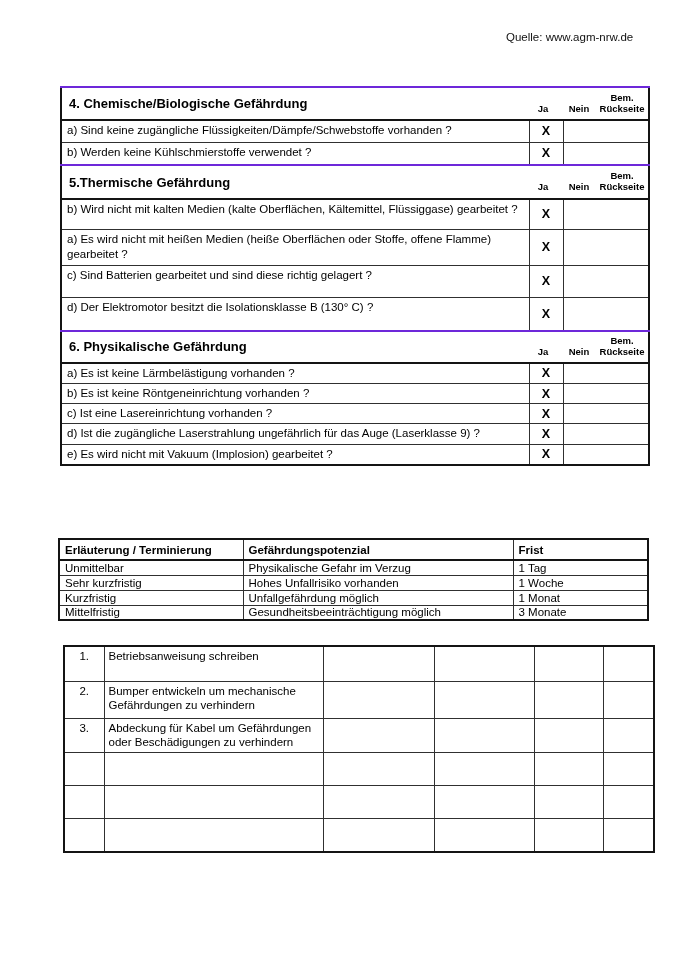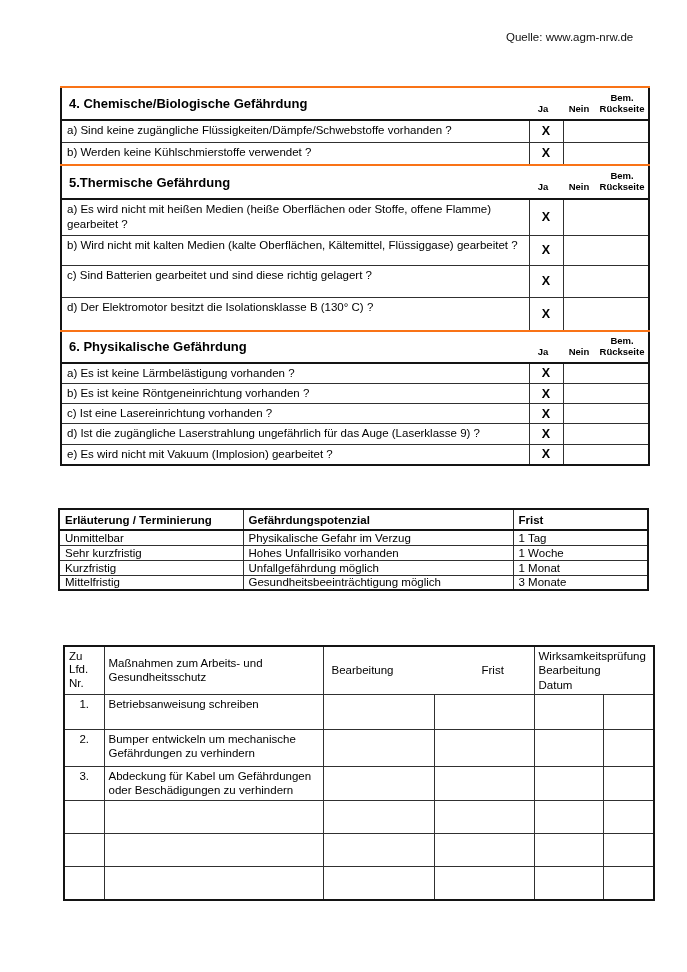--- a/index.html
+++ b/index.html
@@ -24,21 +24,21 @@
 
   
   .t1 {
     position: absolute;
     left: 60px; top: 86px;
     width: 588px;
     border: 2px solid #141414;
   }
   .t1 td { border: 1px solid #303030; }
   .t1 tr.sec td {
-    border-top: 2px solid #f97316;
+    border-top: 2px solid #6d28d9;
     border-bottom: 2px solid #141414;
     border-left: none; border-right: none;
   }
   .sec-flex {
     display: flex;
     align-items: flex-end;
     padding: 3px 2px 3px 6px;
   }
   .sec-title {
     flex: 1;
@@ -60,21 +60,21 @@
     text-align: center;
     vertical-align: middle;
     font-weight: bold;
     font-size: 12.5px;
   }
   .t1 td.rest { }
 
   
   .t2 {
     position: absolute;
-    left: 58px; top: 508px;
+    left: 58px; top: 538px;
     width: 589px;
     border: 2px solid #141414;
   }
   .t2 td { border: 1px solid #303030; font-size: 11.5px; padding: 0 0 0 5px; vertical-align: middle; }
   .t2 tr.head td { font-weight: bold; border-bottom: 2px solid #141414; }
 
   
   .t3 {
     position: absolute;
     left: 63px; top: 645px;
@@ -132,27 +132,27 @@
       <td colspan="3">
         <div class="sec-flex">
           <span class="sec-title">5.Thermische Gefährdung</span>
           <span class="hlab ja">Ja</span>
           <span class="hlab nein">Nein</span>
           <span class="hlab bem">Bem.
 Rückseite</span>
         </div>
       </td>
     </tr>
+    <tr style="height:30px">
+      <td class="q">b) Wird nicht mit kalten Medien (kalte Oberflächen, Kältemittel, Flüssiggase) gearbeitet ?</td>
+      <td class="x">X</td>
+      <td class="rest"></td>
+    </tr>
     <tr style="height:36px">
       <td class="q">a) Es wird nicht mit heißen Medien (heiße Oberflächen oder Stoffe, offene Flamme) gearbeitet ?</td>
-      <td class="x">X</td>
-      <td class="rest"></td>
-    </tr>
-    <tr style="height:30px">
-      <td class="q">b) Wird nicht mit kalten Medien (kalte Oberflächen, Kältemittel, Flüssiggase) gearbeitet ?</td>
       <td class="x">X</td>
       <td class="rest"></td>
     </tr>
     <tr style="height:32px">
       <td class="q">c) Sind Batterien gearbeitet und sind diese richtig gelagert ?</td>
       <td class="x">X</td>
       <td class="rest"></td>
     </tr>
     <tr style="height:34px">
       <td class="q">d) Der Elektromotor besitzt die Isolationsklasse B (130° C) ?</td>
@@ -237,35 +237,20 @@
   <table class="t3">
     <colgroup>
       <col style="width:40px">
         <col style="width:219px">
         <col style="width:111px">
       <col style="width:100px">
         <col style="width:69px">
         <col style="width:51px">
     </colgroup>
     <tbody>
-        <tr style="height:48px">
-      <td class="h-nr">Zu
-Lfd.
-Nr.</td>
-      <td class="h-mass">Maßnahmen zum Arbeits- und Gesundheitsschutz</td>
-      <td class="h-bf" colspan="2">
-        <div class="h-bf-flex">
-          <span class="bearb">Bearbeitung</span>
-          <span>Frist</span>
-        </div>
-      </td>
-      <td class="h-wirk" colspan="2">Wirksamkeitsprüfung
-Bearbeitung
-Datum</td>
-    </tr>
 
     <tr style="height:35px">
       <td class="b-nr">1.</td>
       <td class="b-mass">Betriebsanweisung schreiben</td>
       <td></td>
       <td></td>
       <td></td>
       <td></td>
     </tr>
     <tr style="height:37px">

